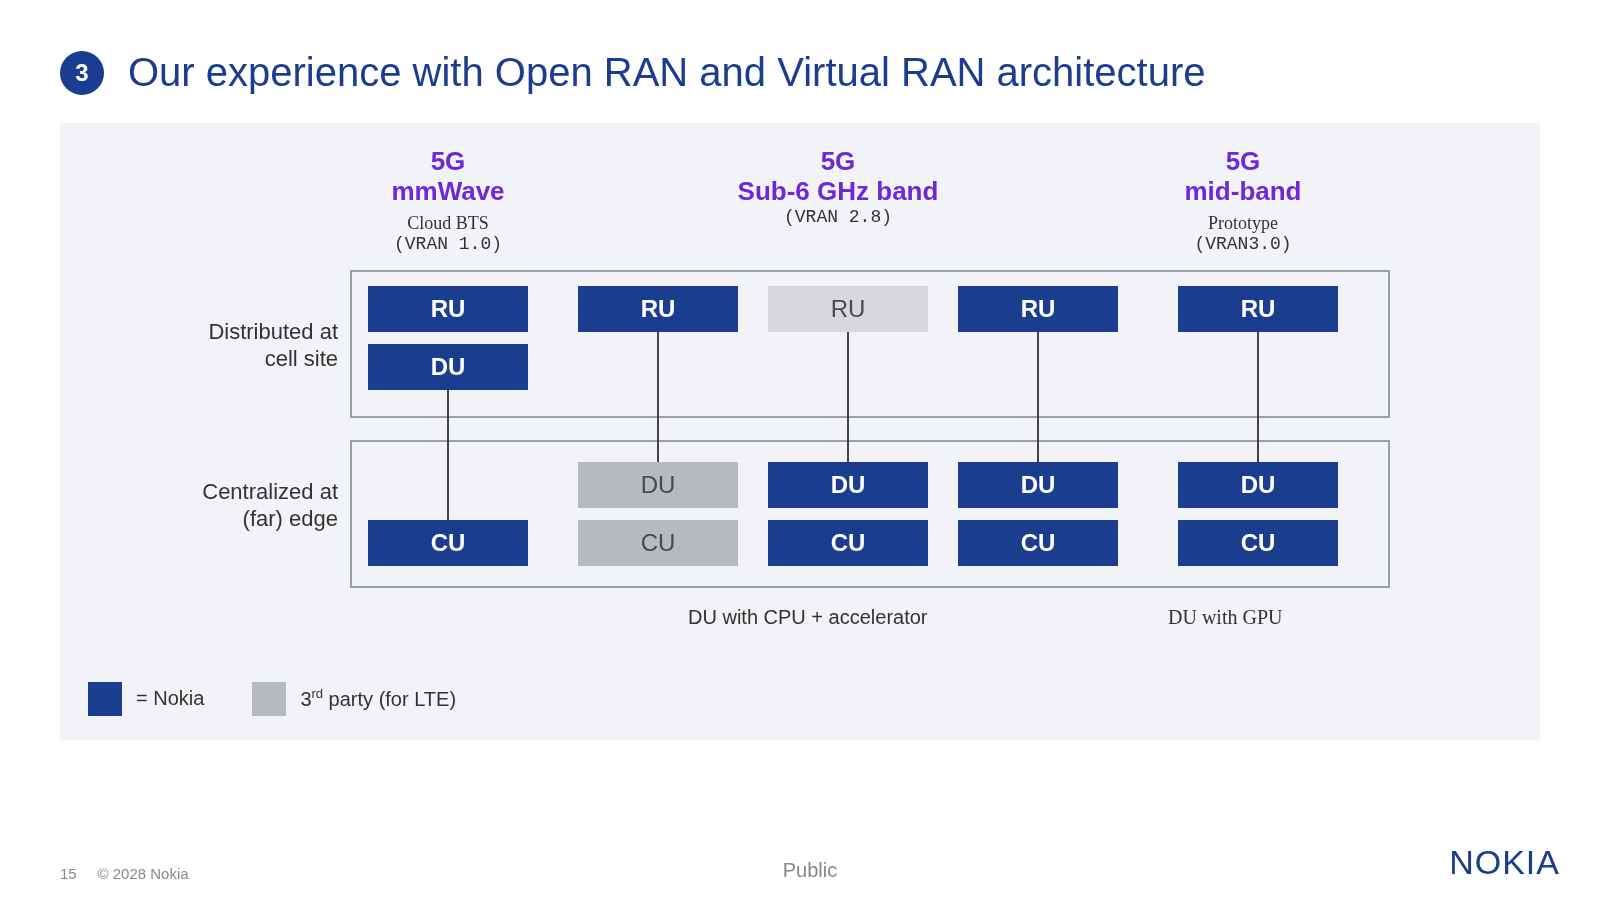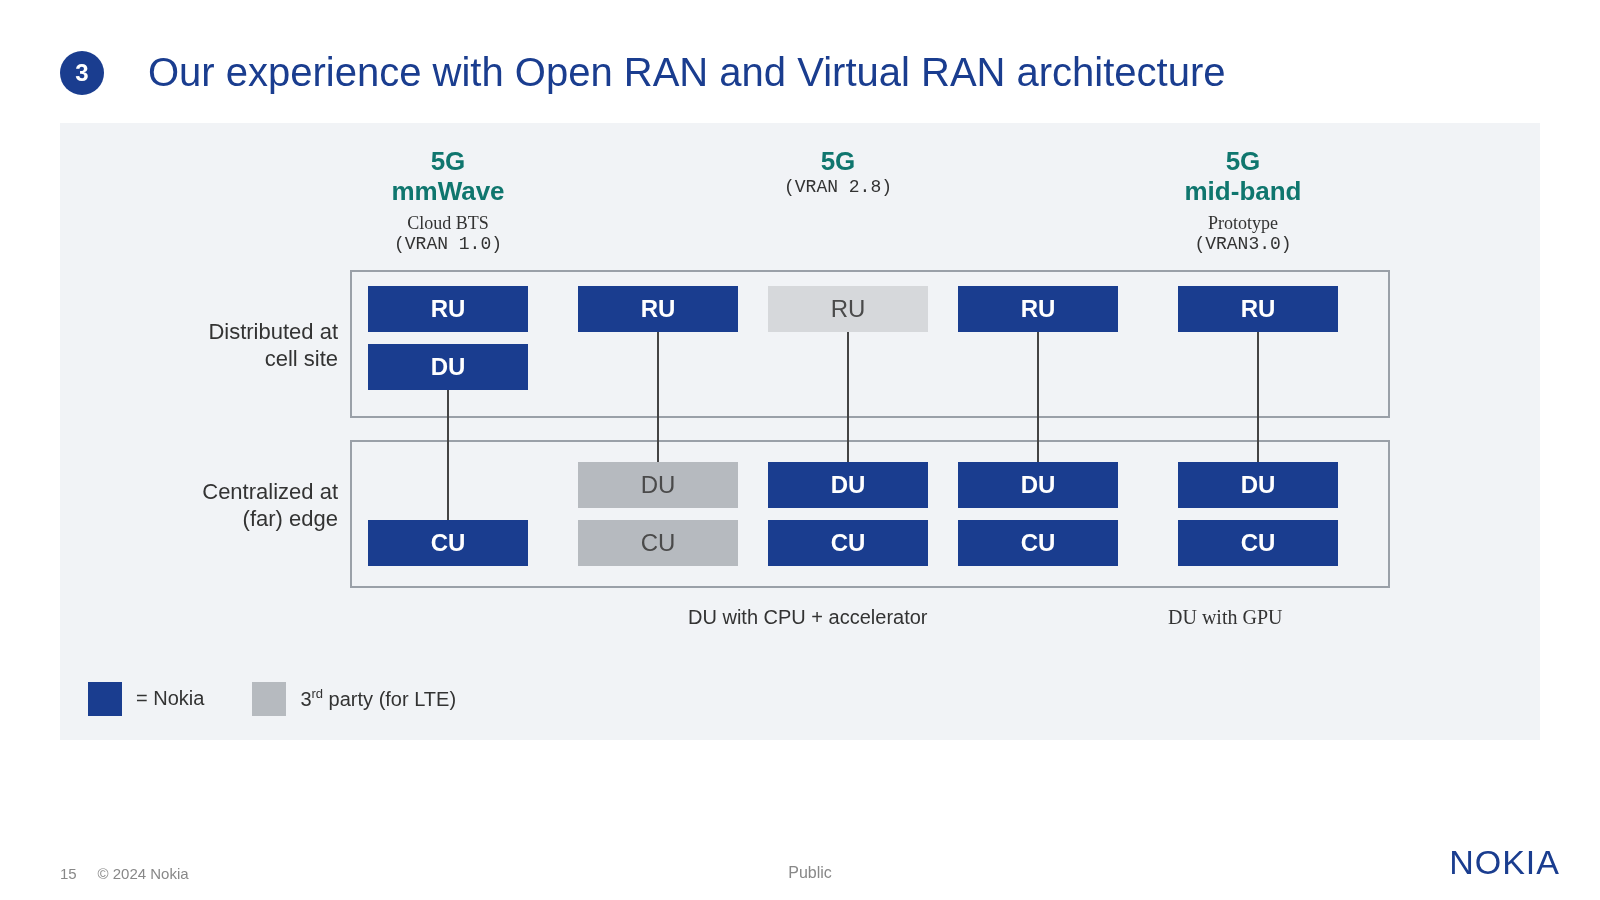--- a/index.html
+++ b/index.html
@@ -1,25 +1,25 @@
 <!DOCTYPE html>
 <html><head>
 <meta charset="utf-8">
 <style>
   * { box-sizing: border-box; margin: 0; padding: 0; }
   html, body { width: 1600px; height: 900px; font-family: Arial, Helvetica, sans-serif; background: #fff; color: #333; }
   .slide { width: 1600px; height: 900px; position: relative; padding: 50px 60px 0 60px; }
   .title-row { display: flex; align-items: center; gap: 24px; margin-bottom: 28px; }
   .badge { width: 44px; height: 44px; border-radius: 50%; background: #1a3d8f; color: #fff; font-size: 24px; font-weight: 600; display: flex; align-items: center; justify-content: center; }
-  .title { font-size: 40px; color: #1a3d8f; font-weight: 400; margin-left: 20px; }
+  .title { font-size: 40px; color: #1a3d8f; font-weight: 400; }
   .panel { background: #f1f3f6; padding: 24px 28px 24px 28px; position: relative; }
   
   .colheads { display: flex; margin-left: 260px; }
   .colh { text-align: center; }
-  .colh .h1 { font-size: 26px; font-weight: 700; color: #0f766e; line-height: 1.15; }
+  .colh .h1 { font-size: 26px; font-weight: 700; color: #6d28d9; line-height: 1.15; }
   .colh .h2 { font-size: 18px; color: #333; margin-top: 6px; font-family: Liberation Serif, serif; }
   .colh .h3 { font-size: 18px; color: #333; font-family: Liberation Mono, monospace; }
   .c1 { width: 200px; }
   .c2 { width: 580px; }
   .c3 { width: 230px; }
   
   .diagram { position: relative; margin-top: 12px; height: 370px; }
   .rowlabel { position: absolute; right: calc(100% - 250px); text-align: right; font-size: 22px; color: #333; line-height: 1.25; }
   .rl1 { top: 52px; }
   .rl2 { top: 212px; }
@@ -33,41 +33,41 @@
   .vline { position: absolute; width: 2px; background: #444; }
   .footnote { position: absolute; font-size: 20px; color: #333; }
   
   .legend { display: flex; align-items: center; gap: 14px; margin-top: 46px; font-size: 20px; color: #333; }
   .swatch { width: 34px; height: 34px; }
   .swatch.n { background: #1a3d8f; }
   .swatch.g { background: #b6babf; }
   sup { font-size: 0.65em; margin-top: 47px; }
   
   .footer { position: absolute; left: 60px; right: 40px; bottom: 18px; display: flex; align-items: flex-end; justify-content: space-between; font-size: 15px; color: #888; }
-  .footer .center { position: absolute; left: 50%; transform: translateX(-50%); bottom: 0; font-size: 16px; }
+  .footer .center { position: absolute; left: 50%; transform: translateX(-50%); bottom: 0; font-size: 20px; }
   .logo { font-size: 34px; font-weight: 400; color: #1a3d8f; letter-spacing: 1px; }
 </style>
 </head>
 <body>
 
 <div class="slide">
   <div class="title-row">
     <div class="badge">3</div>
     <div class="title">Our experience with Open RAN and Virtual RAN architecture</div>
   </div>
 
   <div class="panel">
     <div class="colheads">
       <div class="colh c1">
         <div class="h1"><span>5G</span><br><span>mmWave</span></div>
         <div class="h2">Cloud BTS</div>
         <div class="h3">(VRAN 1.0)</div>
       </div>
       <div class="colh c2">
-        <div class="h1"><span>5G</span><br></div>
+        <div class="h1"><span>5G</span><br><span>Sub-6 GHz band</span></div>
         <div class="h3">(VRAN 2.8)</div>
       </div>
       <div class="colh c3">
         <div class="h1"><span>5G</span><br><span>mid-band</span></div>
         <div class="h2">Prototype</div>
         <div class="h3">(VRAN3.0)</div>
       </div>
     </div>
 
     <div class="diagram">
@@ -116,18 +116,18 @@
       <div style="width:20px;"></div>
       <div class="swatch g"></div>
       <span><span>3</span><sup>rd</sup><span> party (for LTE)</span></span>
     </div>
   </div>
 
   <div class="footer">
     <div>
       <span>15</span>
       &nbsp;&nbsp;&nbsp;
-      <span>© 2024 Nokia</span>
+      <span>© 2028 Nokia</span>
     </div>
     <div class="center">Public</div>
     <div class="logo">NOKIA</div>
   </div>
 </div>
 
 </body></html>

